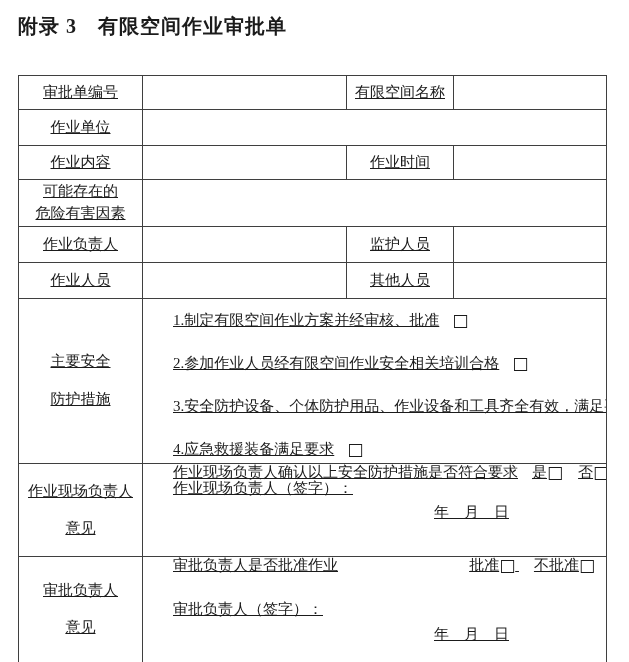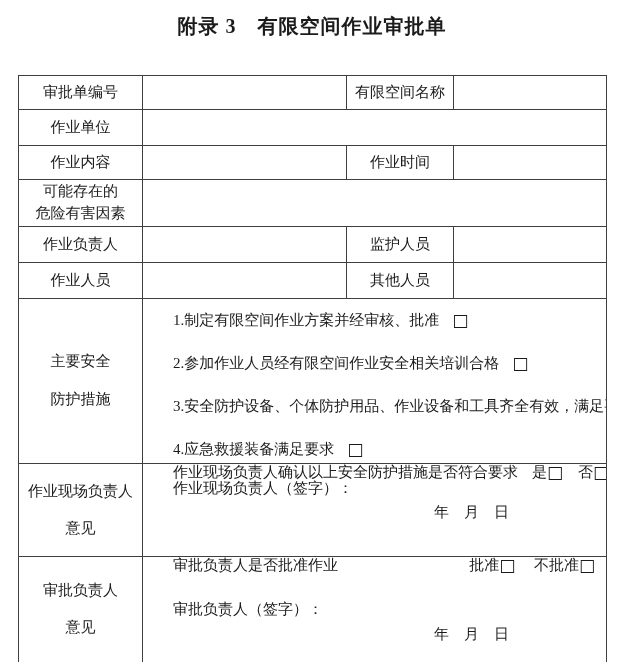--- a/index.html
+++ b/index.html
@@ -4,31 +4,32 @@
 <style>
   html,body{margin:0;padding:0;}
   body{
     width:629px;height:662px;background:#ffffff;
     font-family:"Liberation Serif","DejaVu Serif",serif;
     color:#1b1b1b;
     -webkit-font-smoothing:antialiased;
   }
   .page{width:629px;height:662px;overflow:hidden;background:#fff;}
   .title{
-    margin:13px 0 0 18px;width:588px;text-align:center;
+    margin:13px 0 0 18px;width:588px;text-align:left;
     font-size:20px;font-weight:bold;letter-spacing:1px;
   }
   table.form{
     border-collapse:collapse;table-layout:fixed;
     margin:35px 0 0 18px;width:588px;font-size:15px;
   }
   td{
     border:1.5px solid #3f3f3f;
     padding:0;vertical-align:middle;background:#fff;
     overflow:hidden;
+    text-decoration:underline;
   }
   td.lbl{text-align:center;line-height:1.45;}
   td.lbl .two-line{line-height:2.1;}
   tr.r1 td{height:33px;}
   tr.r2 td{height:35px;}
   tr.r3 td{height:33px;}
   tr.r4 td{height:46px;}
   tr.r5 td{height:35px;}
   tr.r6 td{height:35px;}
   tr.r7 td{height:164px;}

